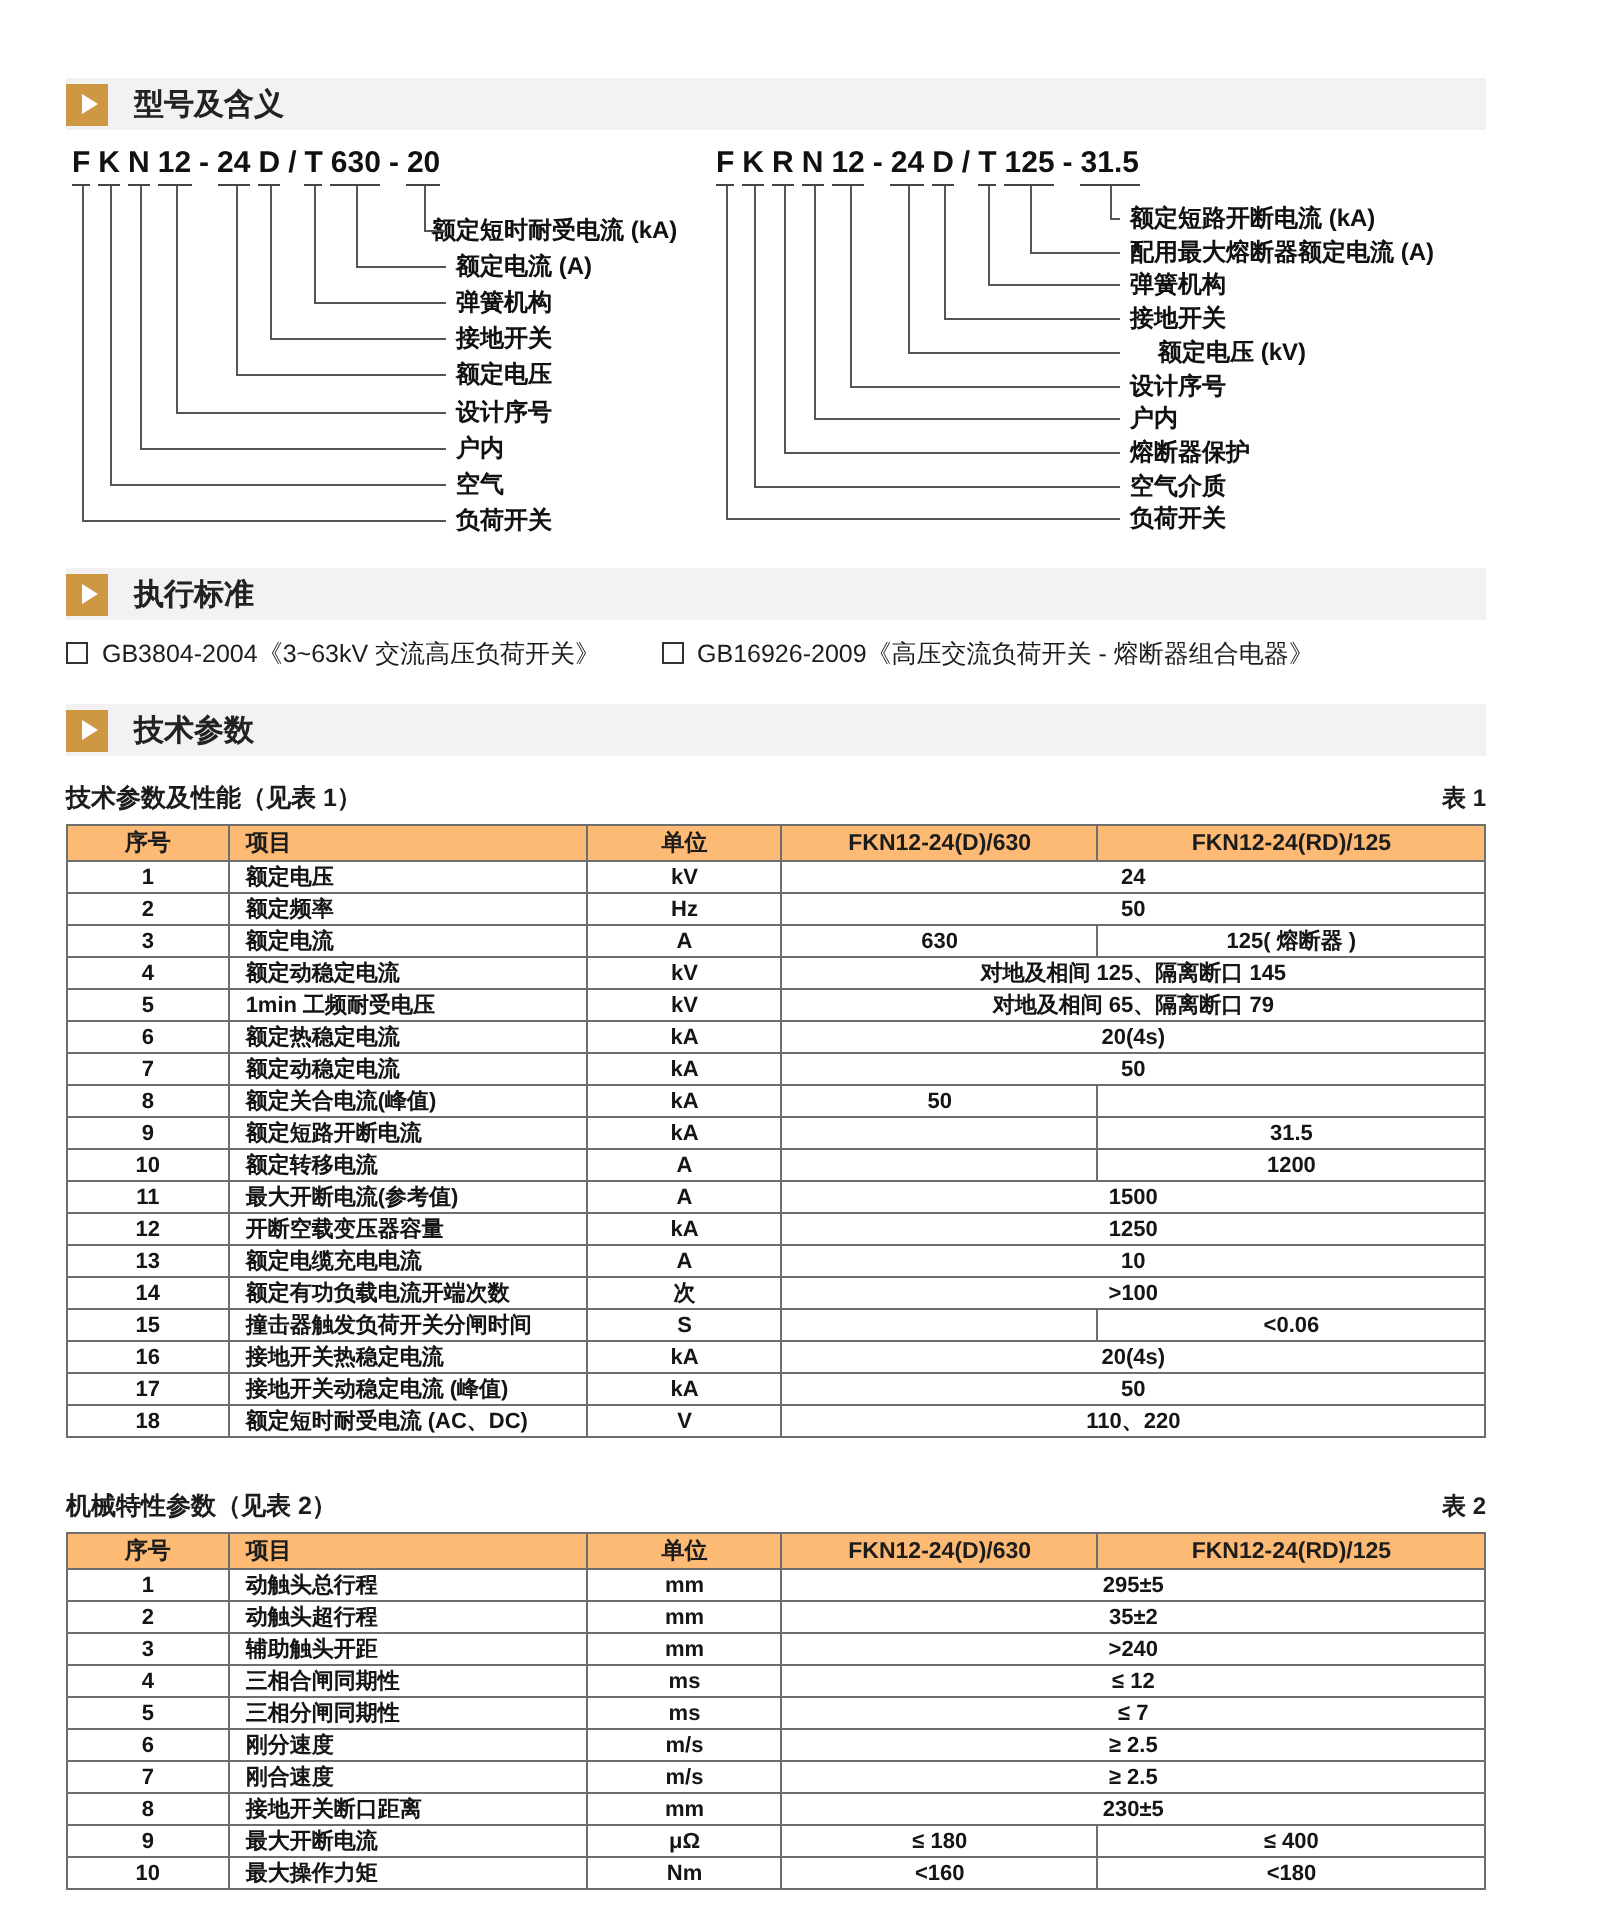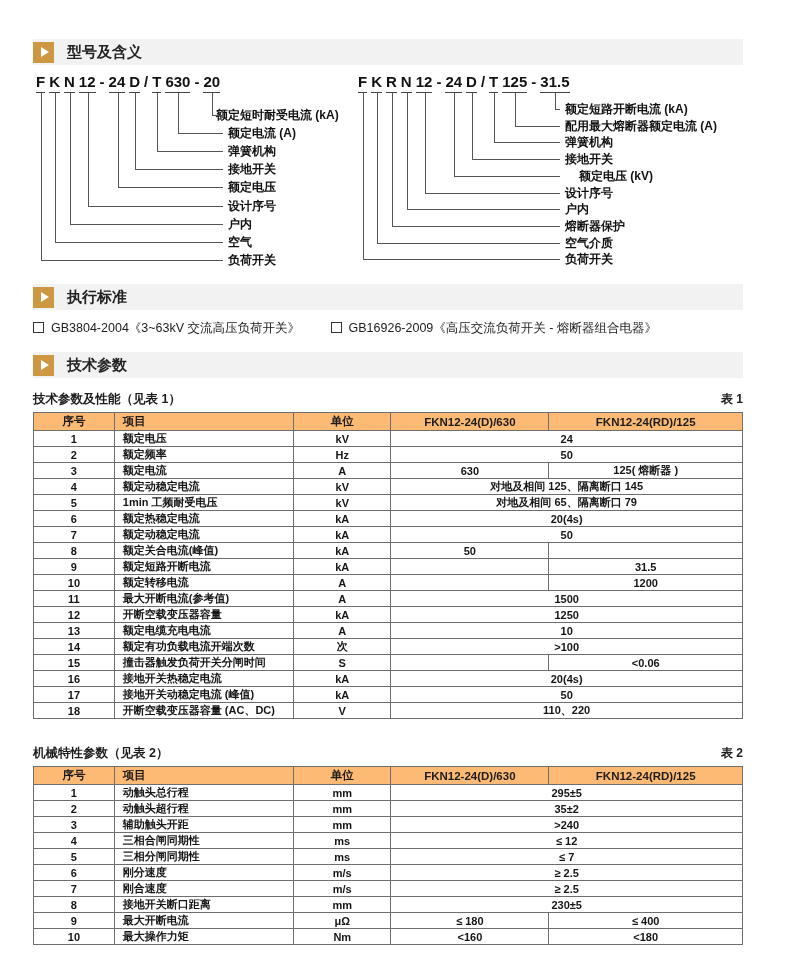--- a/index.html
+++ b/index.html
@@ -307,21 +307,21 @@
           <td colspan="2">20(4s)</td>
         </tr>
         <tr>
           <td colspan="1">17</td>
           <td colspan="1" class="c-item">接地开关动稳定电流 (峰值)</td>
           <td colspan="1">kA</td>
           <td colspan="2">50</td>
         </tr>
         <tr>
           <td colspan="1">18</td>
-          <td colspan="1" class="c-item">开断空载变压器容量 (AC、DC)</td>
+          <td colspan="1" class="c-item">额定短时耐受电流 (AC、DC)</td>
           <td colspan="1">V</td>
           <td colspan="2">110、220</td>
         </tr>
       </tbody>
     </table>
 
   <div class="caption-row cap2">
     <span>机械特性参数（见表 2）</span>
     <span class="table-tag">表 2</span>
   </div>

